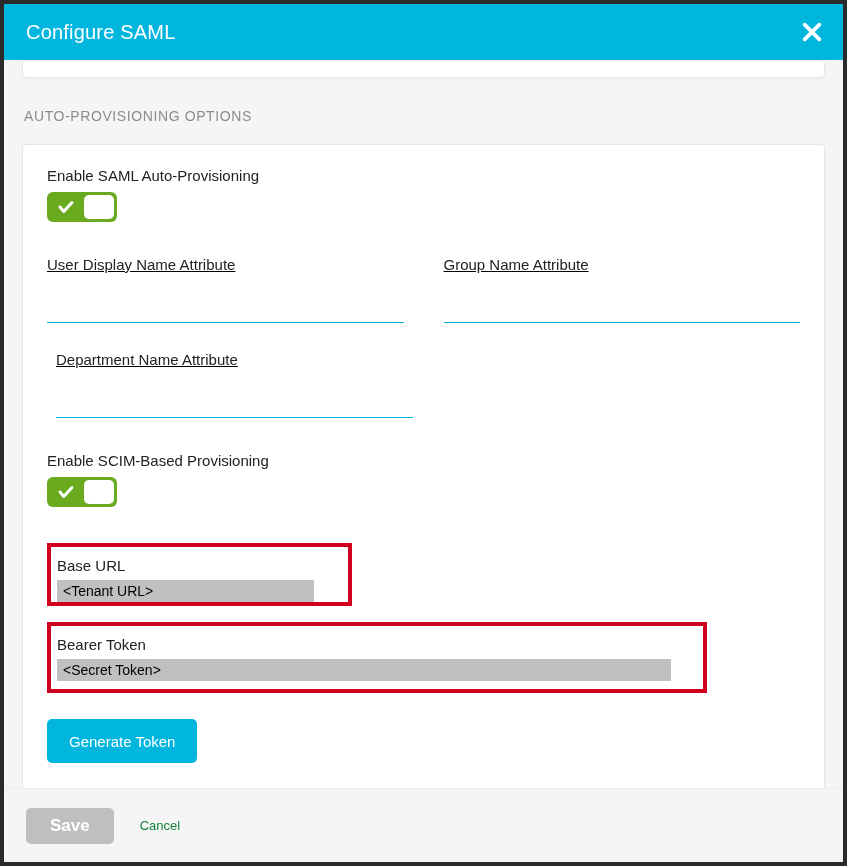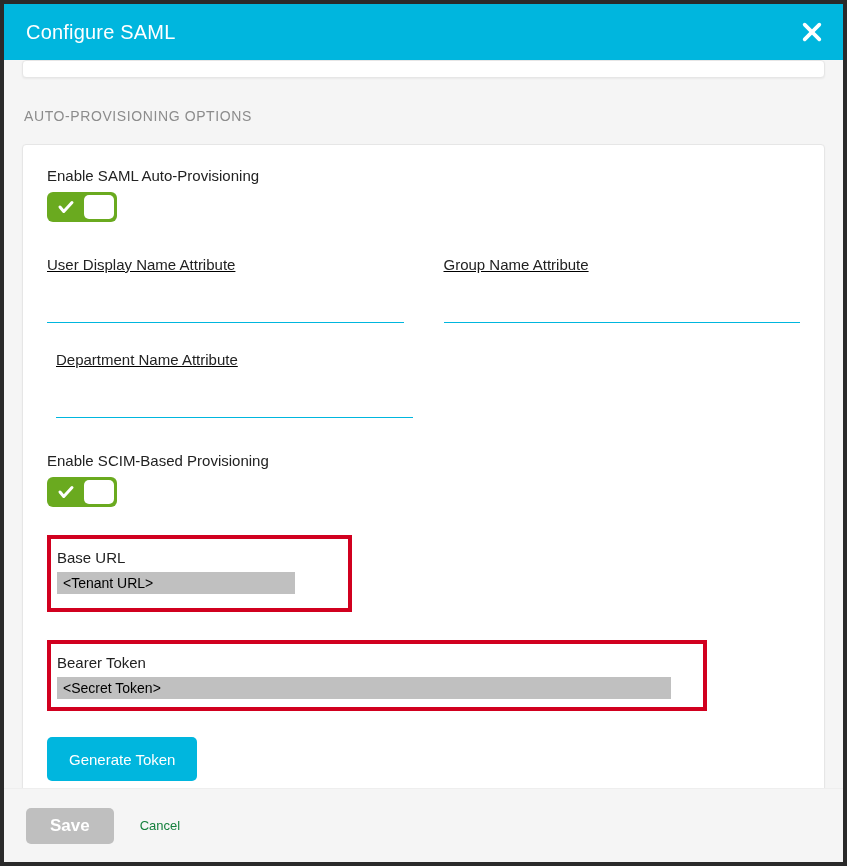--- a/index.html
+++ b/index.html
@@ -169,33 +169,33 @@
     }
     .readonly-value {
       background: #c0c0c0;
       color: #000;
       font-size: 14px;
       padding: 4px 6px;
       display: inline-block;
       height: 22px;
       line-height: 14px;
     }
-    .base-value { width: 238px; }
+    .base-value { width: 257px; }
     .token-value { width: 614px; }
 
     .callout-base {
       border: 4px solid #d1001f;
-      padding: 10px 6px 14px 6px;
-      margin-top: 28px;
+      padding: 10px 6px 0 6px;
+      margin-top: 36px;
       width: 305px;
     }
     .callout-token {
       border: 4px solid #d1001f;
       padding: 10px 6px 8px 6px;
-      margin-top: 28px;
+      margin-top: 16px;
       width: 660px;
     }
 
     .gen-btn {
       margin-top: 26px;
       background: #00b6de;
       color: #fff;
       border: none;
       border-radius: 5px;
       height: 44px;

